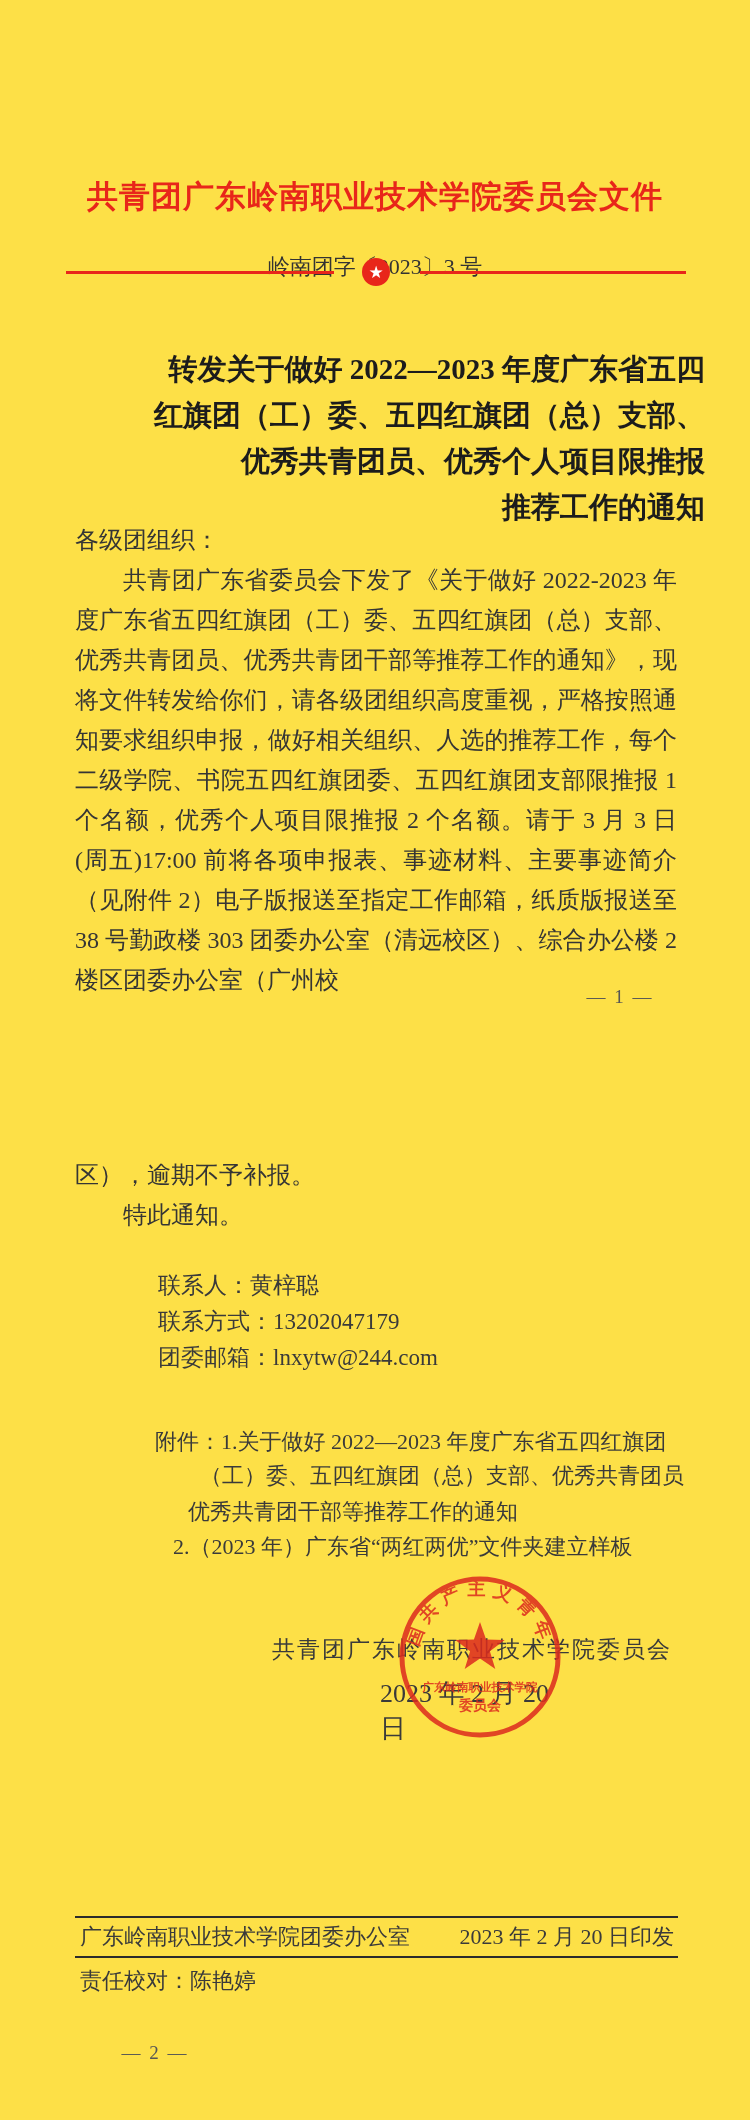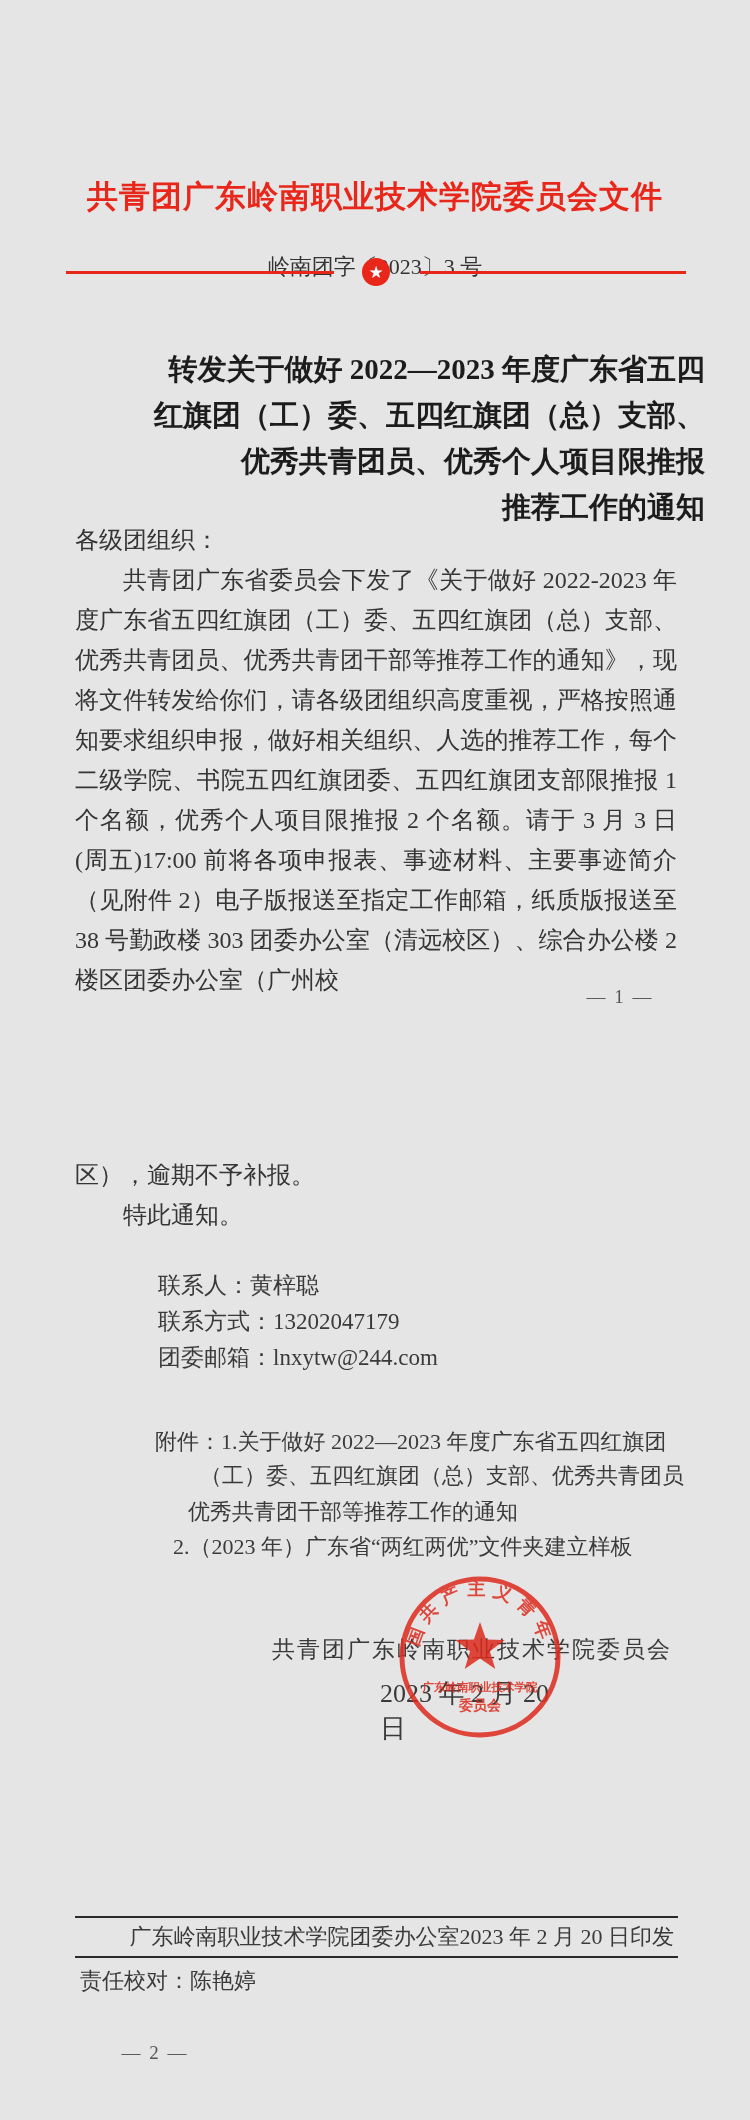--- a/index.html
+++ b/index.html
@@ -1,20 +1,20 @@
 <!DOCTYPE html>
 <html><head>
 <meta charset="utf-8">
 <style>
   html,body{margin:0;padding:0;background:#9a9a9a;}
   .page{
     position:relative;
     width:750px;height:2120px;
     margin:0 auto;
-    background:#e5e5e5;
+    background:#fde047;
     font-family:"Liberation Serif","DejaVu Serif",serif;
     color:#2e2e2e;
     overflow:hidden;
   }
   .abs{position:absolute;}
   
   .org-title{
     left:0;top:176px;width:750px;
     text-align:center;
     font-size:31px;font-weight:bold;
@@ -82,21 +82,21 @@
   }
   .sig-date{
     left:380px;top:1676px;width:190px;
     font-size:26px;color:#3a3a3a;text-align:left;
   }
   
   .footer-rule-top{left:75px;top:1916px;width:603px;height:2px;background:#2b2b2b;}
   .footer-rule-bottom{left:75px;top:1956px;width:603px;height:2px;background:#2b2b2b;}
   .footer-row{
     left:80px;top:1922px;width:594px;
-    display:flex;justify-content:flex-end;align-items:center;
+    display:flex;justify-content:space-between;align-items:center;
     font-size:22px;color:#3a3a3a;
   }
   .proofreader{
     left:80px;top:1966px;width:500px;
     font-size:22px;color:#3a3a3a;
   }
   .page2-num{
     left:95px;top:2042px;width:120px;
     font-size:19px;color:#555;text-align:center;letter-spacing:2px;
   }

